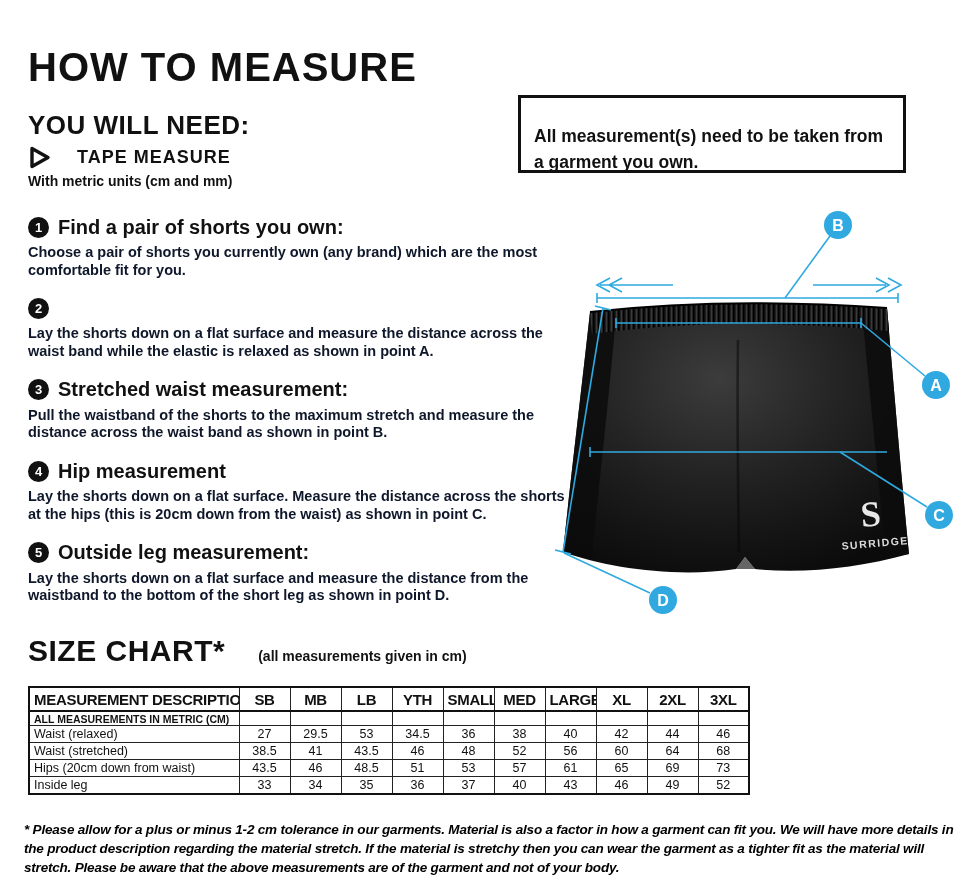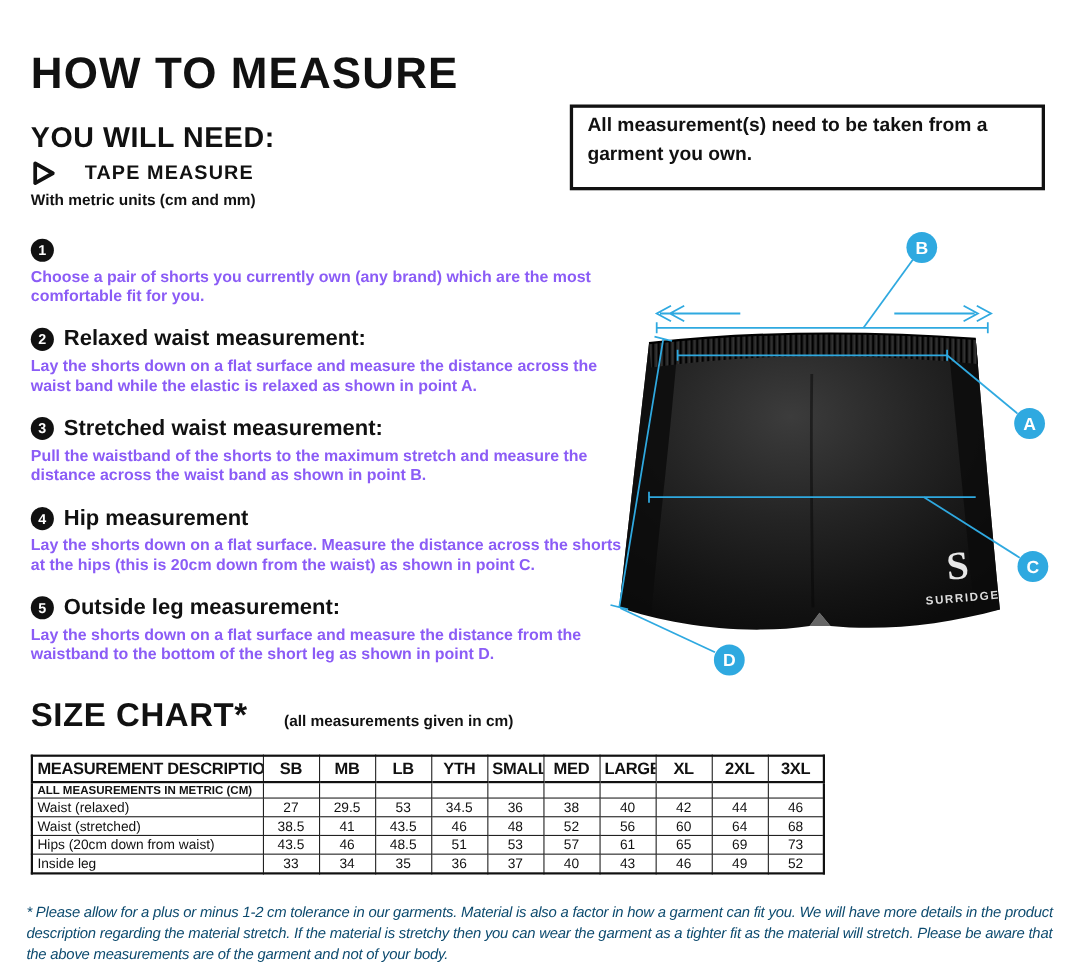--- a/index.html
+++ b/index.html
@@ -6,48 +6,48 @@
   .page{position:relative;width:978px;height:878px;background:#ffffff;overflow:hidden;
         font-family:"Liberation Sans",sans-serif;color:#111;}
 
   .title{position:absolute;left:28px;top:18px;font-size:40px;font-weight:bold;letter-spacing:1px;text-align:center;}
   .need-heading{position:absolute;left:28px;top:88px;font-size:26px;font-weight:bold;letter-spacing:.5px;}
 
   .tape-row{position:absolute;left:28px;top:146px;display:flex;align-items:center;gap:26px;}
   .tape-label{font-size:18px;font-weight:bold;letter-spacing:1px;}
   .tape-sub{position:absolute;left:28px;top:173px;font-size:14px;font-weight:bold;}
 
-  .notice{position:absolute;left:518px;top:95px;width:432px;height:78px;box-sizing:border-box;
-          border:3px solid #111;padding:2px 13px;font-size:17.5px;font-weight:bold;line-height:1.5;}
+  .notice{position:absolute;left:518px;top:95px;width:388px;height:78px;box-sizing:border-box;
+          border:3px solid #111;padding:25px 13px;font-size:17.5px;font-weight:bold;line-height:1.5;}
 
   .steps{position:absolute;left:28px;top:214px;width:548px;}
   .step{margin-bottom:16px;}
   .step-head{display:flex;align-items:center;gap:9px;height:26px;font-size:20px;font-weight:bold;}
   .badge{flex:0 0 auto;width:21px;height:21px;border-radius:50%;background:#111;color:#fff;
          font-size:13px;font-weight:bold;display:flex;align-items:center;justify-content:center;}
-  .step-body{margin-top:4px;font-size:14.5px;font-weight:bold;line-height:1.22;max-width:545px;color:#8b5cf6;}
+  .step-body{margin-top:4px;font-size:14.5px;font-weight:bold;line-height:1.22;max-width:545px;color:#0f172a;}
 
   .figure{position:absolute;left:548px;top:190px;width:420px;height:440px;}
 
   .sc-heading{position:absolute;left:28px;top:634px;display:flex;align-items:baseline;gap:7px;}
   .sc-title{font-size:30px;font-weight:bold;letter-spacing:.5px;}
   .sc-sub{font-size:14px;font-weight:bold;margin-left:26px;}
 
   table.size-table{position:absolute;left:28px;top:686px;width:722px;table-layout:fixed;
           border-collapse:collapse;border:2px solid #111;}
   .size-table th,.size-table td{border:1.5px solid #222;padding:0 4px;text-align:center;
           overflow:hidden;white-space:nowrap;}
   .size-table th{font-size:15px;font-weight:bold;height:22px;letter-spacing:-.3px;}
   .size-table thead th{border-bottom:2px solid #111;}
   .size-table th.desc,.size-table td.desc{text-align:left;}
   .size-table td{font-size:12.5px;height:16px;}
   .size-table td.metric{height:13px;font-size:10.5px;font-weight:bold;}
 
-  .footnote{position:absolute;left:24px;top:806px;width:946px;font-size:13.5px;font-weight:normal;
-            font-style:italic;line-height:1.42;letter-spacing:-.2px;color:#0c4a6e;}
+  .footnote{position:absolute;left:24px;top:806px;width:946px;font-size:13.5px;font-weight:bold;
+            font-style:italic;line-height:1.42;letter-spacing:-.2px;color:#000000;}
 </style>
 </head>
 <body>
 
 <div class="page">
 
   <h1 class="title">HOW TO MEASURE</h1>
   <h2 class="need-heading">YOU WILL NEED:</h2>
 
   <div class="tape-row">
@@ -59,27 +59,27 @@
   <div class="tape-sub">With metric units (cm and mm)</div>
 
   <div class="notice">
     <span>All measurement(s) need to be taken from a garment you own.</span>
   </div>
 
   <div class="steps">
     <div class="step">
       <div class="step-head">
         <span class="badge">1</span>
+        <span>Find a pair of shorts you own:</span>
       </div>
       <div class="step-body">Choose a pair of shorts you currently own (any brand) which are the most comfortable fit for you.</div>
     </div>
     <div class="step">
       <div class="step-head">
         <span class="badge">2</span>
-        <span>Relaxed waist measurement:</span>
       </div>
       <div class="step-body">Lay the shorts down on a flat surface and measure the distance across the waist band while the elastic is relaxed as shown in point A.</div>
     </div>
     <div class="step">
       <div class="step-head">
         <span class="badge">3</span>
         <span>Stretched waist measurement:</span>
       </div>
       <div class="step-body">Pull the waistband of the shorts to the maximum stretch and measure the distance across the waist band as shown in point B.</div>
     </div>

